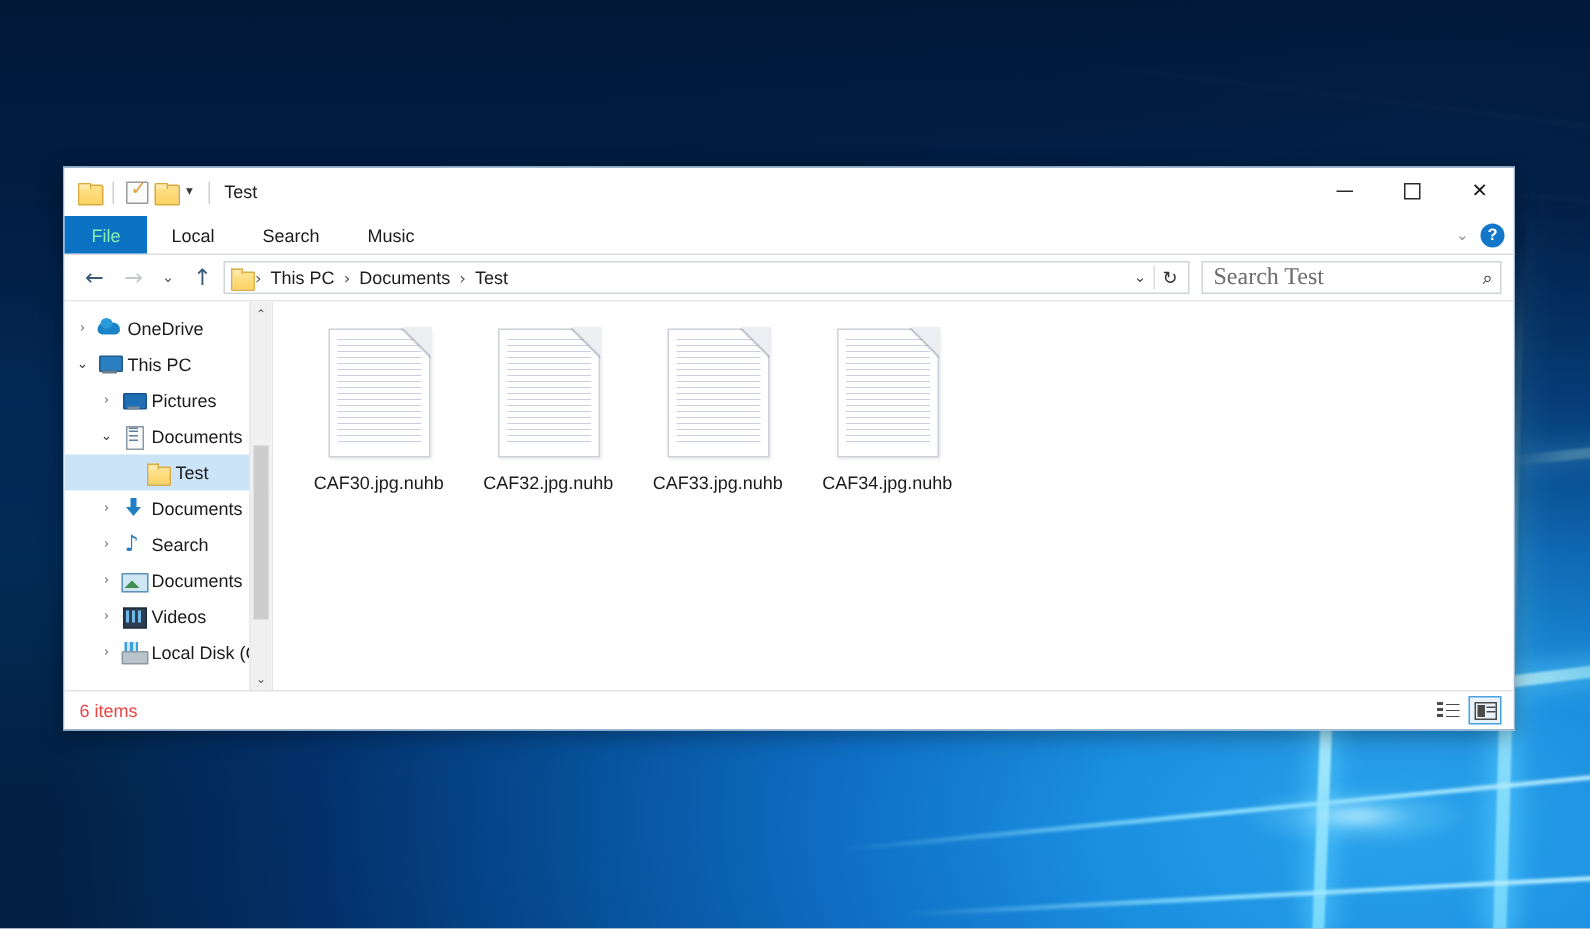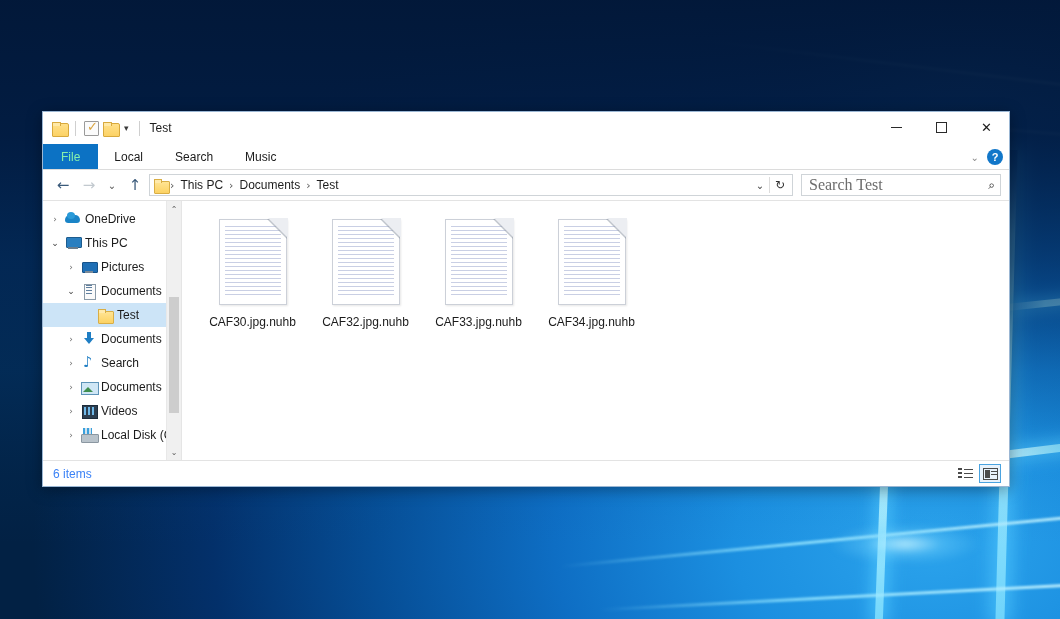--- a/index.html
+++ b/index.html
@@ -353,21 +353,21 @@
   .fname {
     margin-top: 10px; font-size: 12px; color: #1b1b1b; text-align: center;
     white-space: nowrap;
   }
 
   
   .statusbar {
     height: 26px; border-top: 1px solid #e3e3e3; background: #fff;
     display: flex; align-items: center; padding: 0 10px; position: relative;
   }
-  .status-text { font-size: 12px; color: #3b82f6; }
+  .status-text { font-size: 12px; color: #ef4444; }
   .viewbtns { position: absolute; right: 8px; display: flex; gap: 3px; align-items:center; }
   .vbtn {
     width: 22px; height: 19px; display:flex; align-items:center; justify-content:center;
     border: 1px solid transparent;
   }
   .vbtn.active { border-color: #4aa3e0; background: #e8f2fb; }
   .ic-details { position: relative; width: 15px; height: 12px; }
   .ic-details::before {
     content:""; position:absolute; left:0; top:0; width:4px; height:12px;
     background: repeating-linear-gradient(180deg,#4a4a4a 0 2px, transparent 2px 4px);

